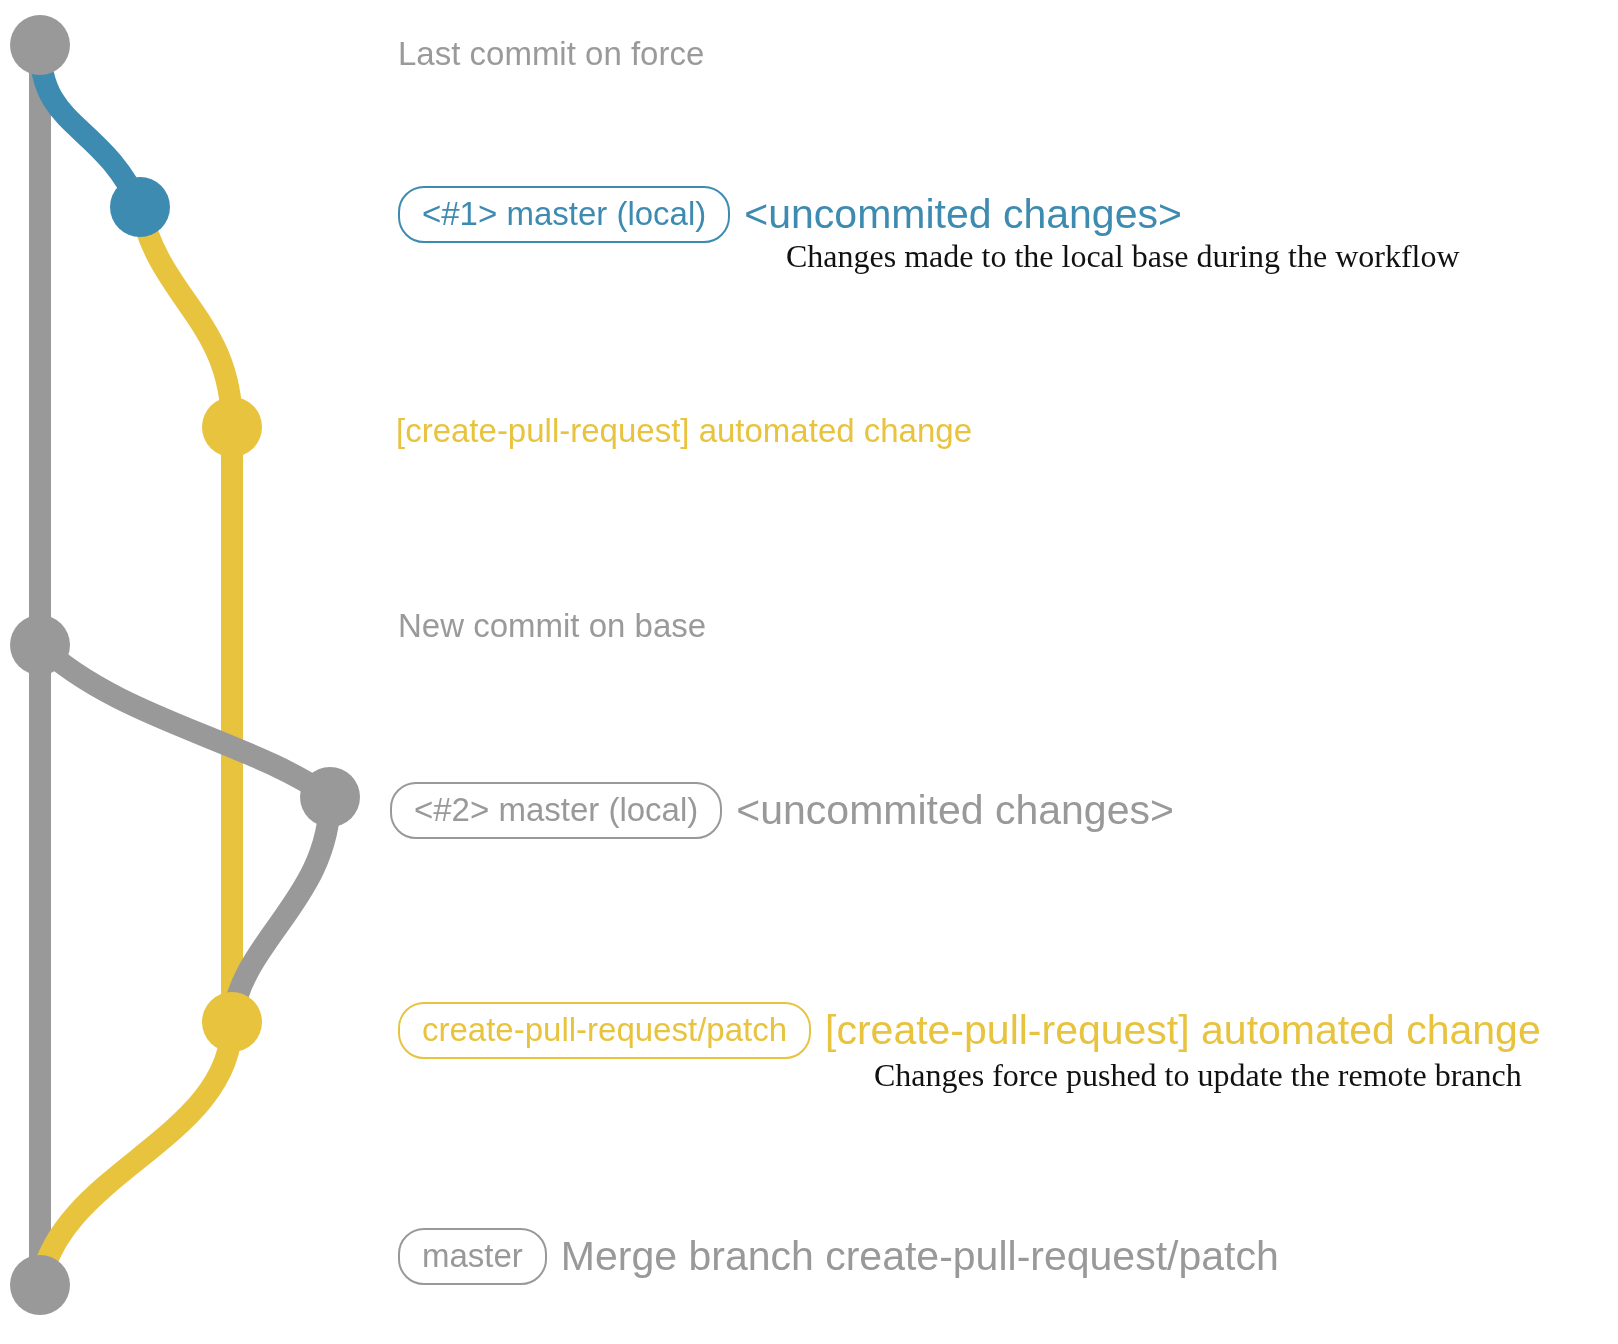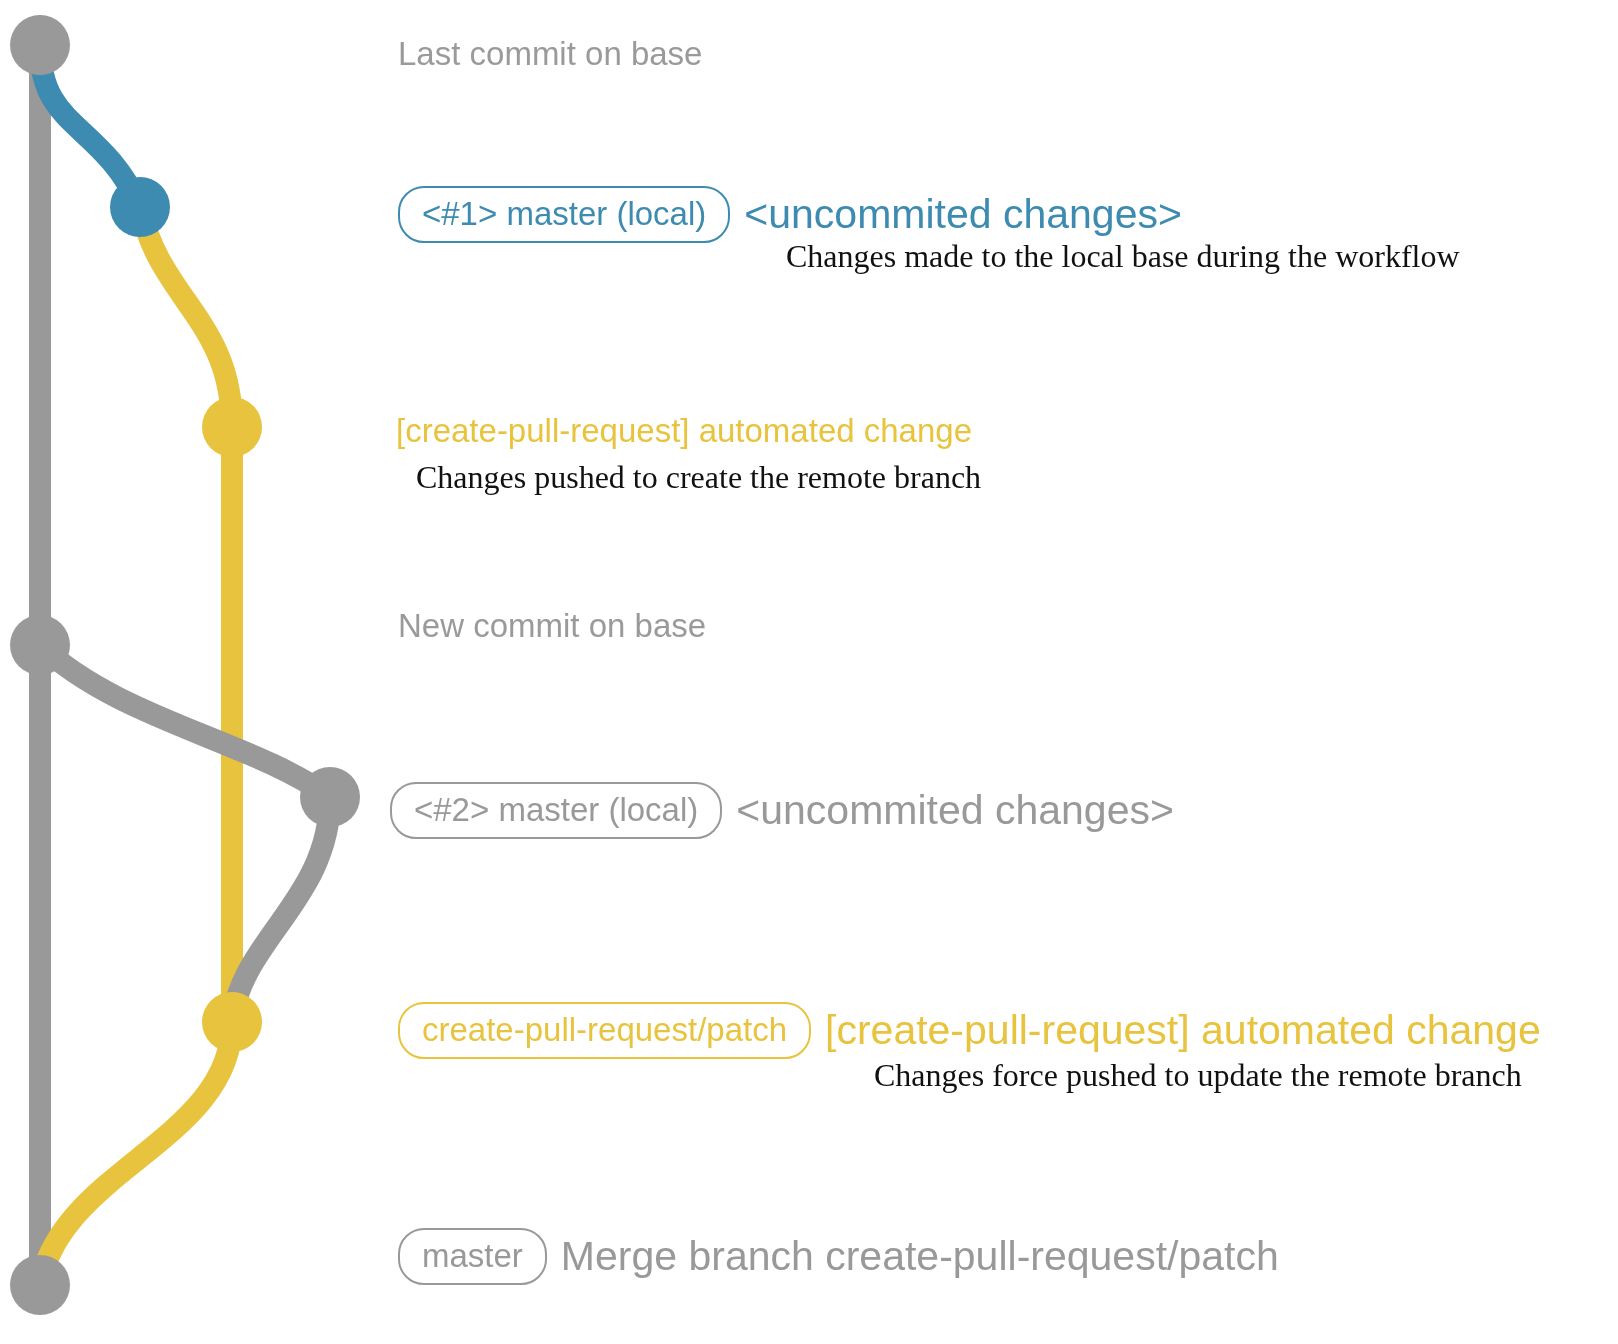--- a/index.html
+++ b/index.html
@@ -102,30 +102,29 @@
   <circle cx="140" cy="207" r="30" fill="#3d8bb0"></circle>
   <circle cx="232" cy="427" r="30" fill="#e8c33e"></circle>
   <circle cx="40" cy="645" r="30" fill="#999999"></circle>
   <circle cx="330" cy="797" r="30" fill="#999999"></circle>
   <circle cx="232" cy="1022" r="30" fill="#e8c33e"></circle>
   <circle cx="40" cy="1285" r="30" fill="#999999"></circle>
 </svg>
 
 <div class="labels-layer">
 
-  <div class="plain-subject gray" style="left:398px; top:37px;">Last commit on base</div>
+  <div class="plain-subject gray" style="left:398px; top:37px;">Last commit on force</div>
 
   <div class="row" style="left:398px; top:186px;">
     <span class="badge blue">&lt;#1&gt; master (local)</span>
     <span class="subject blue">&lt;uncommited changes&gt;</span>
   </div>
   <div class="note" style="left:786px; top:240px;">Changes made to the local base during the workflow</div>
 
   <div class="plain-subject yellow" style="left:396px; top:414px;">[create-pull-request] automated change</div>
-  <div class="note" style="left:416px; top:461px;">Changes pushed to create the remote branch</div>
 
   <div class="plain-subject gray" style="left:398px; top:609px;">New commit on base</div>
 
   <div class="row" style="left:390px; top:782px;">
     <span class="badge gray">&lt;#2&gt; master (local)</span>
     <span class="subject gray">&lt;uncommited changes&gt;</span>
   </div>
 
   <div class="row" style="left:398px; top:1002px;">
     <span class="badge yellow">create-pull-request/patch</span>

